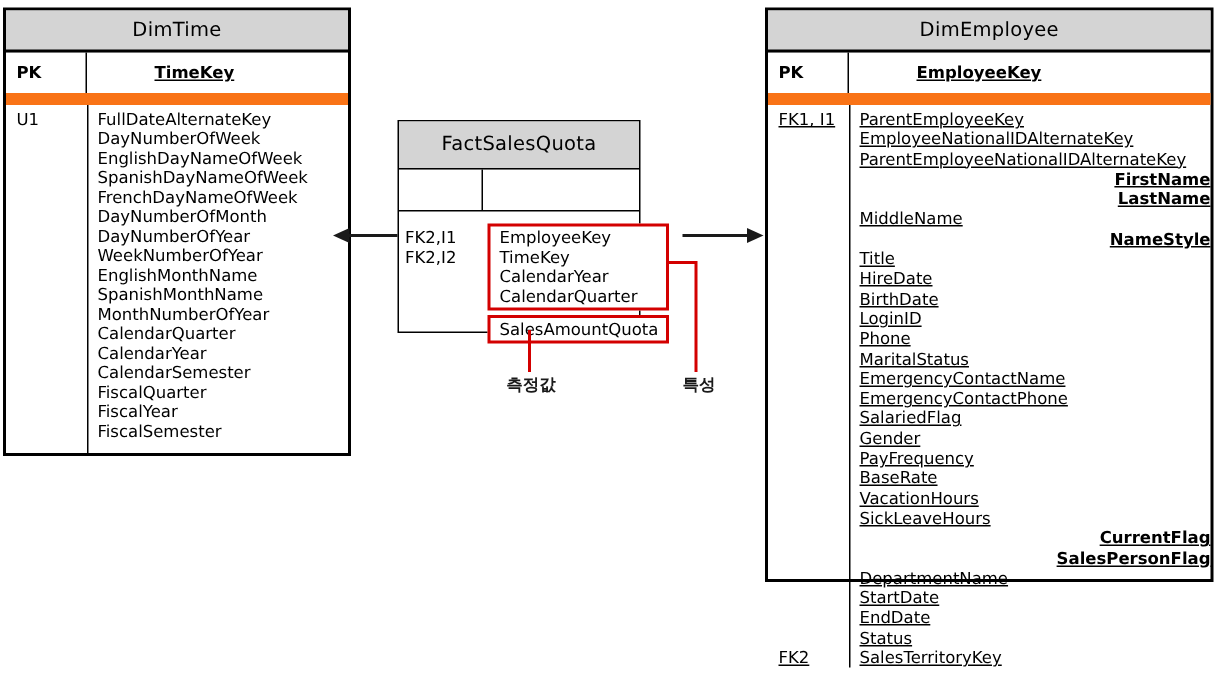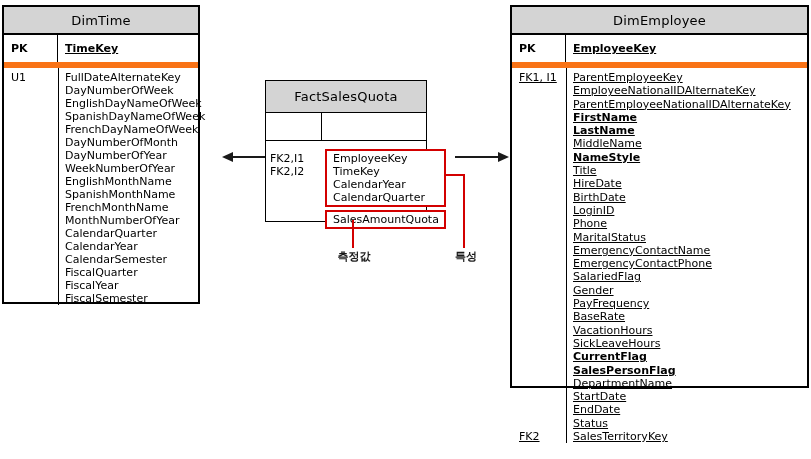--- a/index.html
+++ b/index.html
@@ -11,35 +11,35 @@
 
   
   .etable { position:absolute; background:#fff; border:2px solid #000; box-sizing:border-box; display:flex; flex-direction:column; }
   .etable.thin { border-width:1px; }
   .t-header {
     background:#d4d4d4; border-bottom:2px solid #000;
     display:flex; align-items:center; justify-content:center;
     font-size:13px; letter-spacing:0.2px; flex:none;
   }
   .thin .t-header { border-bottom-width:1px; }
-  .t-pkrow { display:flex; border-bottom:6px solid #f97316; flex:none; }
+  .t-pkrow { display:flex; border-bottom:8px solid #f97316; flex:none;gap:38px; }
   .pk-cell {
     width:54px; flex:none; border-right:1px solid #000; box-sizing:border-box;
     display:flex; align-items:center; padding-left:7px;
     font-size:11px; font-weight:bold;
   }
   .pkfield-cell { flex:1; display:flex; align-items:center; padding-left:7px;
     font-size:11px; font-weight:bold; text-decoration:underline; }
   .t-body { position:relative; flex:1; font-size:11px; }
   .t-body .vdivider { position:absolute; left:54px; top:0; bottom:0; width:1px; background:#000; }
   .t-rows { padding-top:3px; }
   .f-row { display:flex; }
   .f-key { width:54px; flex:none; padding-left:7px; box-sizing:border-box; white-space:nowrap; }
   .f-name { flex:1; padding-left:7px; white-space:nowrap; }
-  .f-name.bold { font-weight:bold; }
+  .f-name.bold { font-weight:bold;text-align:right; }
   #dimtime .f-row { line-height:13px;align-items:flex-end; }
   #dimemployee .f-row { line-height:13.3px;text-decoration:underline; }
 
   
   .fact-empty { display:flex; border-bottom:1px solid #000; height:27px; flex:none; }
   .fact-empty .left { width:56px; flex:none; border-right:1px solid #000; box-sizing:border-box; }
   .fact-body { position:relative; flex:1; font-size:11px; }
   .fact-body .vdivider { left:56px; }
   .fact-keys { position:absolute; left:0; top:11px; width:56px; padding-left:4px; box-sizing:border-box; line-height:13px; white-space:nowrap; }
   .fact-fields { position:absolute; left:59px; top:8px; }
@@ -54,21 +54,21 @@
 
   
   .callout { position:absolute; background:#d30000; }
   .ann-label { position:absolute; font-size:11px; font-weight:bold; color:#1a1a1a; transform:translateX(-50%); white-space:nowrap; }
 </style>
 </head>
 <body>
 
 <div class="canvas">
 
-  <div class="etable" id="dimtime" style="left:2px; top:5px; width:198px; height:299px;">
+  <div class="etable" id="dimtime" style="left:2px; top:5px; width:232px; height:299px;">
     <div class="t-header" style="height:26px;">DimTime</div>
     <div class="t-pkrow" style="height:27px;">
       <div class="pk-cell">PK</div>
       <div class="pkfield-cell">TimeKey</div>
     </div>
     <div class="t-body">
       <div class="vdivider"></div>
       <div class="t-rows">
           <div class="f-row">
             <div class="f-key">U1</div>
@@ -105,21 +105,20 @@
           <div class="f-row">
             <div class="f-key"></div>
             <div class="f-name">EnglishMonthName</div>
           </div>
           <div class="f-row">
             <div class="f-key"></div>
             <div class="f-name">SpanishMonthName</div>
           </div>
           <div class="f-row">
             <div class="f-key"></div>
-            <div class="f-name">FrenchMonthName</div>
           </div>
           <div class="f-row">
             <div class="f-key"></div>
             <div class="f-name">MonthNumberOfYear</div>
           </div>
           <div class="f-row">
             <div class="f-key"></div>
             <div class="f-name">CalendarQuarter</div>
           </div>
           <div class="f-row">

